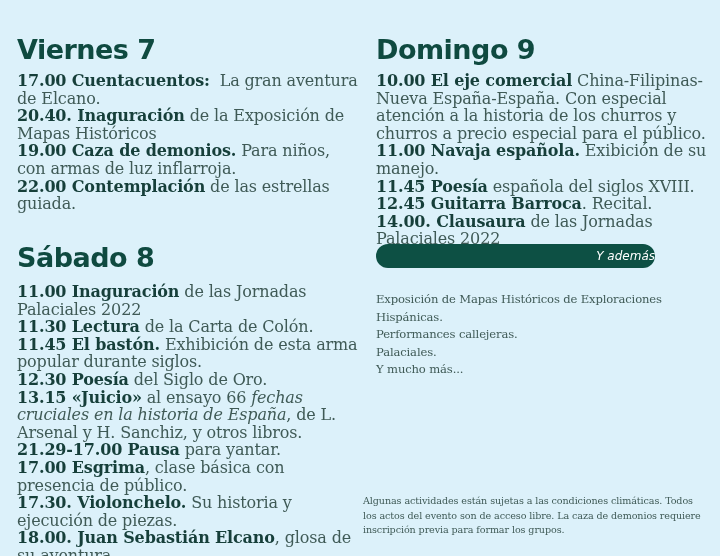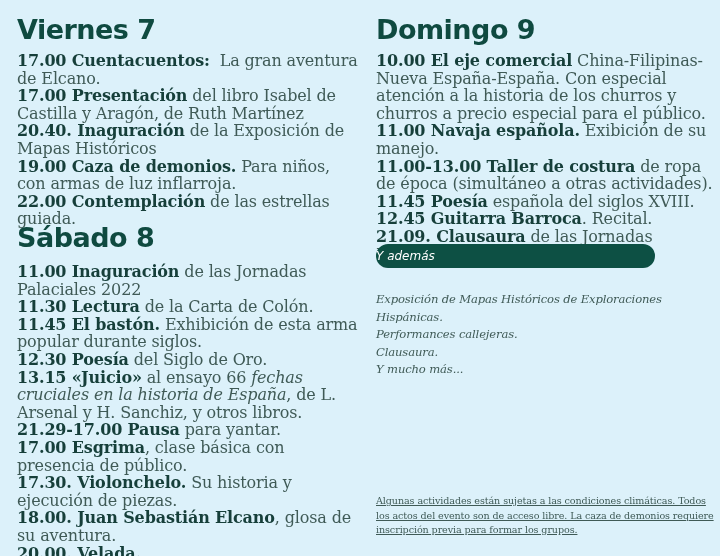--- a/index.html
+++ b/index.html
@@ -3,21 +3,21 @@
 <meta charset="utf-8">
 <style>
   html, body { margin:0; padding:0; }
   body {
     width:720px; height:556px; overflow:hidden;
     background:#dcf1fa;
     font-family:"DejaVu Serif", serif;
     color:#3f5a56;
     position:relative;
   }
-  .col { position:absolute; }
+  .col { position:absolute;margin-top:20px; }
   .col-left { left:17px; width:345px; }
   .col-right { left:376px; width:340px; }
   .day-title {
     font-family:"DejaVu Sans", sans-serif;
     font-weight:bold;
     color:#0f4a40;
     font-size:27px;
     letter-spacing:-0.5px;
     margin:0;
     line-height:32px;
@@ -33,39 +33,38 @@
   .pill {
     position:absolute; left:376px; top:244px;
     width:279px; height:24px;
     background:#0d5044;
     border-radius:12px;
     color:#ffffff;
     font-family:"DejaVu Sans", sans-serif;
     font-style:italic;
     font-size:12px;
     line-height:24px;
-    text-align:left;
+    text-align:right;
   }
   .extras {
-    position:absolute; left:376px; top:291px; width:340px;font-style:italic;
+    position:absolute; left:376px; top:291px; width:340px;
   }
   .extras .line { font-size:11.6px; line-height:17.6px; letter-spacing:-0.15px; }
   .note {
-    position:absolute; left:376px; top:494px; width:340px;text-decoration:underline;
+    position:absolute; left:363px; top:494px; width:340px;
   }
   .note .line { font-size:9.6px; line-height:14.5px; letter-spacing:-0.1px; }
 </style>
 </head>
 <body>
 
 <div class="col col-left" style="top:14px;">
   <h2 class="day-title">Viernes 7</h2>
   <div class="events">
     <div class="event"><b>17.00 Cuentacuentos:</b><span style="white-space:pre-wrap">  La gran aventura de Elcano.</span></div>
-    <div class="event"><b>17.00 Presentación</b><span> del libro Isabel de Castilla y Aragón, de Ruth Martínez</span></div>
     <div class="event"><b>20.40. Inaguración</b><span> de la Exposición de Mapas Históricos</span></div>
     <div class="event"><b>19.00 Caza de demonios.</b><span> Para niños, con armas de luz inflarroja.</span></div>
     <div class="event"><b>22.00 Contemplación</b><span> de las estrellas guiada.</span></div>
   </div>
 </div>
 
 <div class="col col-left" style="top:222px;">
   <h2 class="day-title">Sábado 8</h2>
   <div class="events" style="margin-top:9px;">
     <div class="event"><b>11.00 Inaguración</b><span> de las Jornadas Palaciales 2022</span></div>
@@ -79,31 +78,30 @@
     <div class="event"><b>18.00. Juan Sebastián Elcano</b><span>, glosa de su aventura.</span></div>
     <div class="event"><b>20.00. Velada.</b><span></span></div>
   </div>
 </div>
 
 <div class="col col-right" style="top:14px;">
   <h2 class="day-title">Domingo 9</h2>
   <div class="events">
     <div class="event"><b>10.00 El eje comercial</b><span> China-Filipinas-Nueva España-España. Con especial atención a la historia de los churros y churros a precio especial para el público.</span></div>
     <div class="event"><b>11.00 Navaja española.</b><span> Exibición de su manejo.</span></div>
-    <div class="event"><b>11.00-13.00 Taller de costura</b><span> de ropa de época (simultáneo a otras actividades).</span></div>
     <div class="event"><b>11.45 Poesía</b><span> española del siglos XVIII.</span></div>
     <div class="event"><b>12.45 Guitarra Barroca</b><span>. Recital.</span></div>
-    <div class="event"><b>21.09. Clausaura</b><span> de las Jornadas Palaciales 2022</span></div>
+    <div class="event"><b>14.00. Clausaura</b><span> de las Jornadas Palaciales 2022</span></div>
   </div>
 </div>
 
 <div class="pill">Y además</div>
 
 <div class="extras">
   <div class="line">Exposición de Mapas Históricos de Exploraciones Hispánicas.</div>
   <div class="line">Performances callejeras.</div>
-  <div class="line">Clausaura.</div>
+  <div class="line">Palaciales.</div>
   <div class="line">Y mucho más...</div>
 </div>
 
 <div class="note">
   <div class="line">Algunas actividades están sujetas a las condiciones climáticas. Todos los actos del evento son de acceso libre. La caza de demonios requiere inscripción previa para formar los grupos.</div>
 </div>
 
 </body></html>

